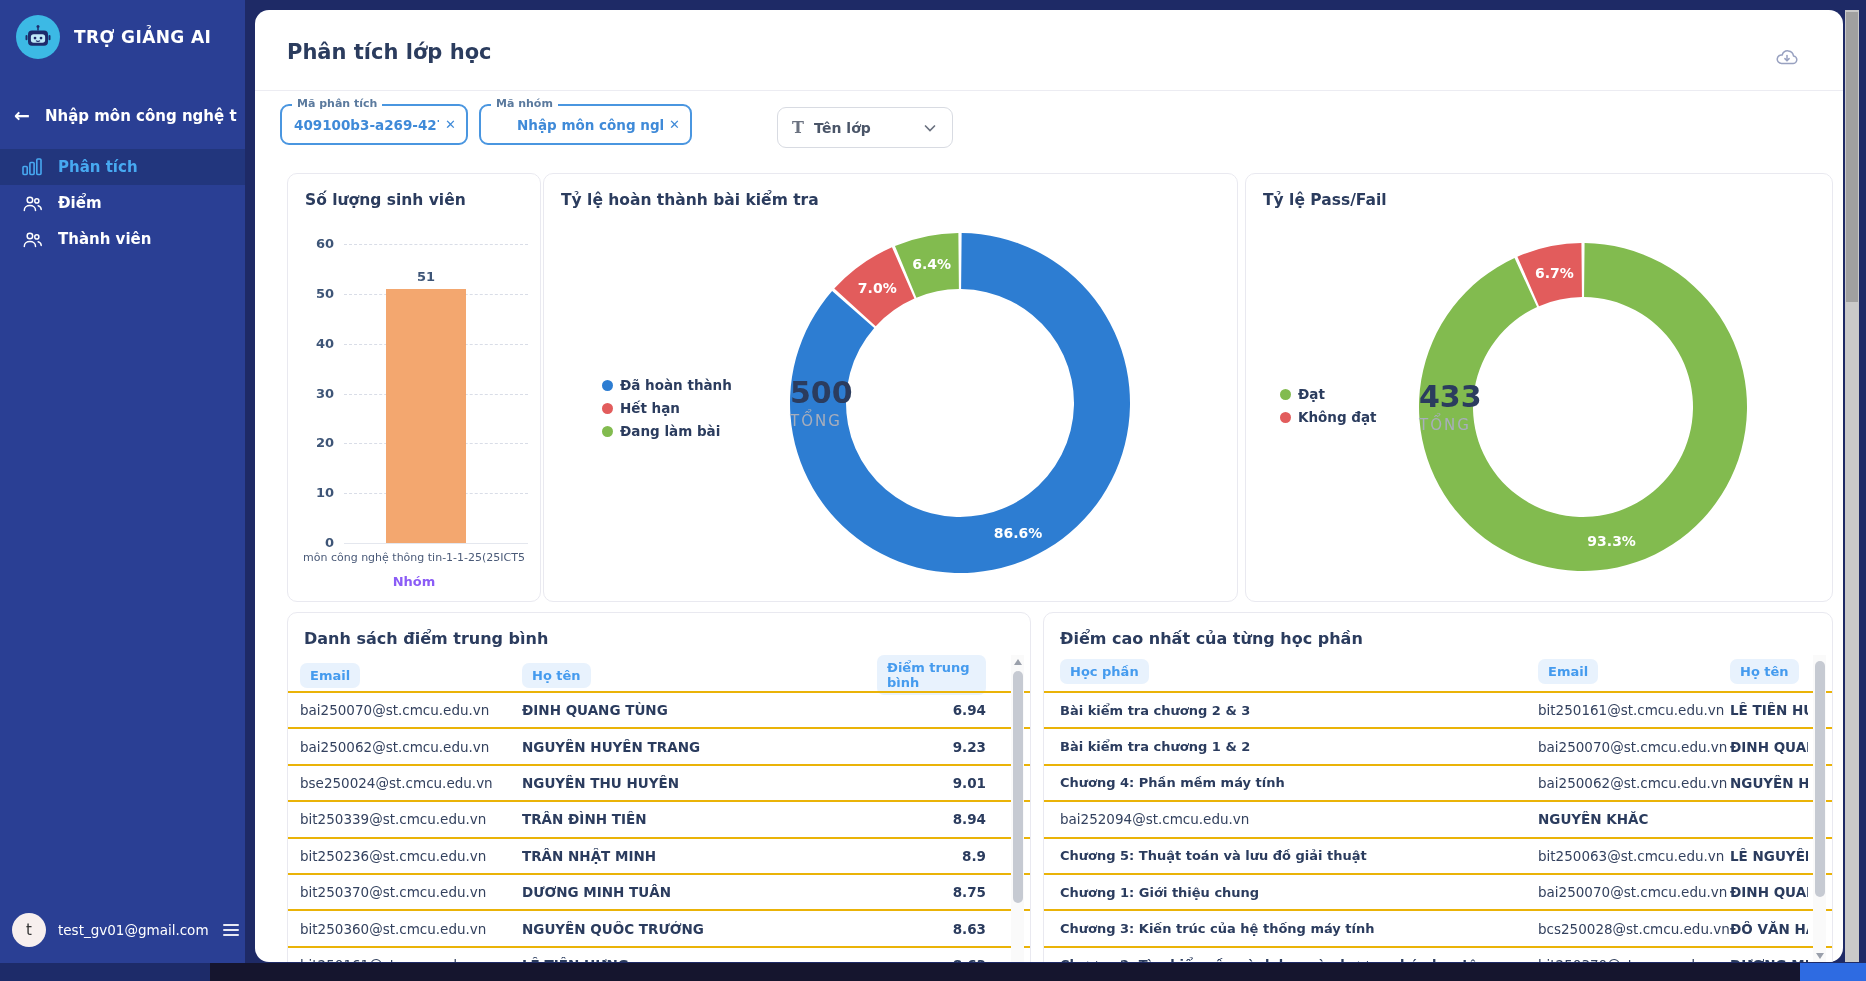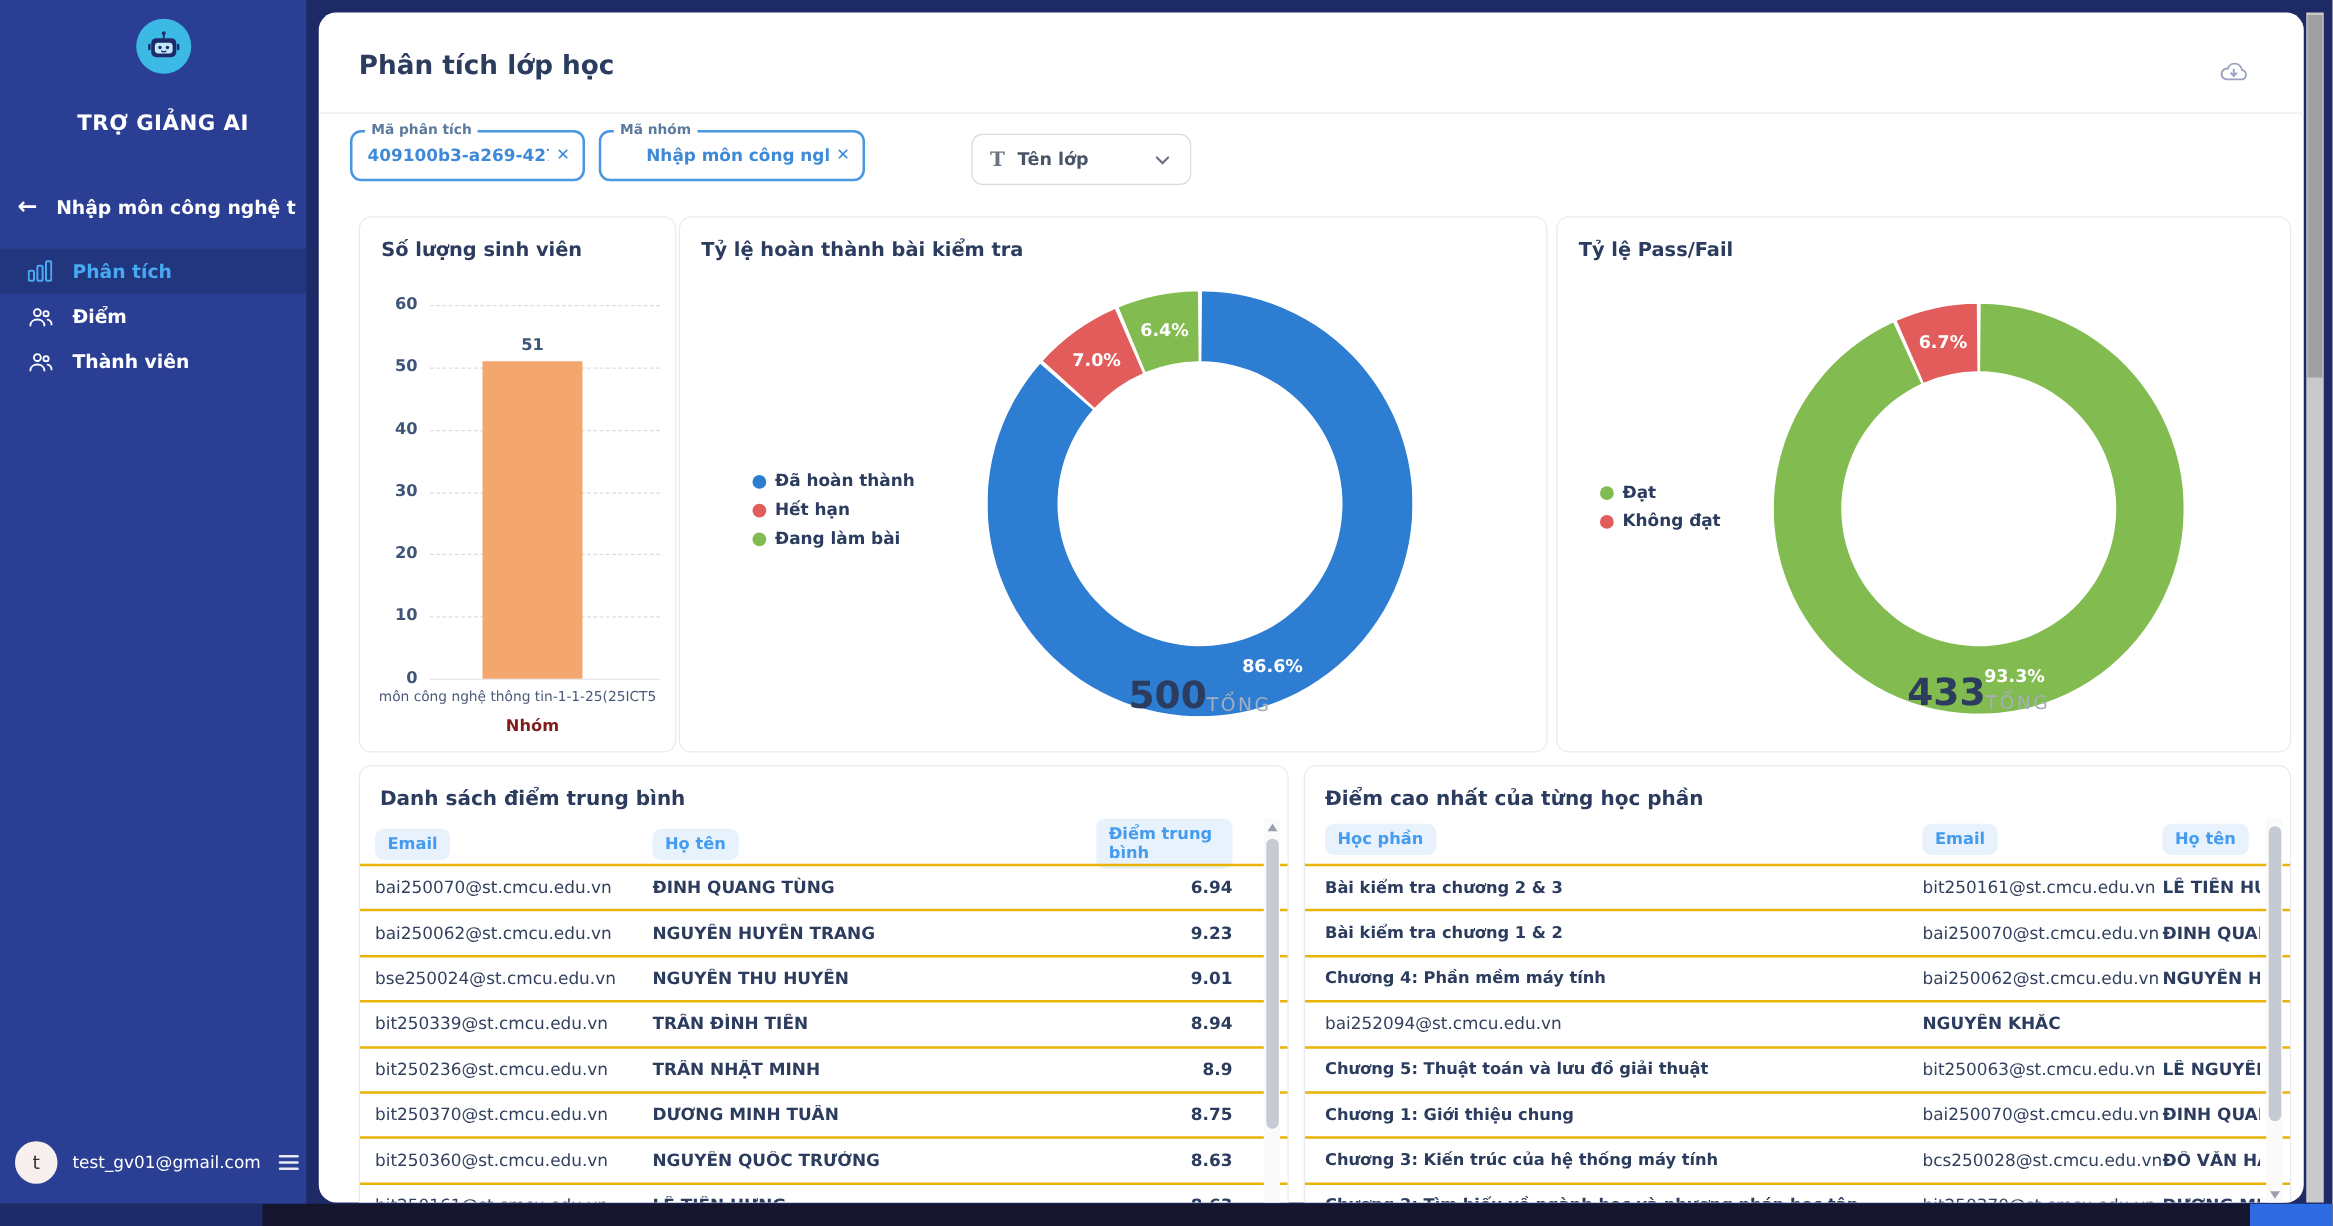--- a/index.html
+++ b/index.html
@@ -2,21 +2,21 @@
 <html><head>
 <meta charset="utf-8">
 <style>
   *{margin:0;padding:0;box-sizing:border-box;}
   html,body{width:1866px;height:981px;overflow:hidden;}
   body{font-family:"DejaVu Sans","Liberation Sans",sans-serif;background:#1e2a66;}
   #app{position:relative;width:1866px;height:981px;}
 
   
   .sidebar{position:absolute;left:0;top:0;width:245px;height:981px;background:#2a3f94;color:#fff;}
-  .logo-row{display:flex;align-items:center;gap:30px;padding:15px 0 0 16px;flex-direction:column;}
+  .logo-row{display:flex;align-items:center;gap:14px;padding:15px 0 0 16px;}
   .logo-circle{width:44px;height:44px;border-radius:50%;background:#3cb9e5;display:flex;align-items:center;justify-content:center;flex:0 0 44px;}
   .app-title{font-size:17px;font-weight:bold;letter-spacing:.4px;white-space:nowrap;}
   .back-row{display:flex;align-items:center;gap:15px;padding:47px 8px 0 14px;font-weight:bold;font-size:15px;cursor:default;}
   .back-arrow{font-size:19px;cursor:pointer;line-height:1;}
   .back-label{white-space:nowrap;overflow:hidden;}
   .nav{margin-top:24px;}
   .nav-item{display:flex;align-items:center;gap:15px;height:36px;padding-left:21px;font-size:15px;font-weight:bold;color:#fff;cursor:pointer;}
   .nav-item.active{background:#22367d;color:#47a9f1;}
   .nav-item .nv-icon{width:22px;height:20px;display:flex;align-items:center;justify-content:center;}
   .user-row{position:absolute;left:0;bottom:34px;width:245px;display:flex;align-items:center;gap:12px;padding-left:12px;}
@@ -48,25 +48,25 @@
   #card-donut2{left:990px;top:163px;width:588px;height:429px;}
 
   
   .bar-wrap{position:absolute;inset:0;}
   .gridline{position:absolute;left:56px;width:184px;border-top:1.5px dashed #d9dde7;}
   .gridline.zero{border-top:1.5px solid #e4e7ee;}
   .tick-label{position:absolute;left:2px;width:44px;text-align:right;font-size:13px;font-weight:600;color:#3e5577;}
   .bar{position:absolute;background:#f3a76f;}
   .bar-value{position:absolute;font-size:13px;font-weight:600;color:#3e5577;text-align:center;}
   .bar-cat{position:absolute;left:0;width:100%;text-align:center;font-size:11px;color:#4a5a78;white-space:nowrap;}
-  .bar-xlabel{position:absolute;left:12px;width:100%;text-align:center;font-size:13px;font-weight:600;color:#7f1d1d;}
+  .bar-xlabel{position:absolute;left:0;width:100%;text-align:center;font-size:13px;font-weight:600;color:#8b5cf6;}
 
   
   .donut-wrap{position:absolute;}
-  .donut-center{position:absolute;inset:0;display:flex;flex-direction:row;align-items:flex-end;justify-content:center;pointer-events:none;}
+  .donut-center{position:absolute;inset:0;display:flex;flex-direction:column;align-items:flex-start;justify-content:center;pointer-events:none;}
   .center-num{font-size:30px;font-weight:bold;color:#2b3c5e;line-height:1.1;}
   .center-sub{font-size:15px;color:#a8aebc;letter-spacing:2px;margin-top:3px;}
   .legend{position:absolute;display:flex;flex-direction:column;gap:7px;}
   .legend-item{display:flex;align-items:center;gap:7px;font-size:13.5px;font-weight:600;color:#2b3c5e;white-space:nowrap;cursor:pointer;}
   .legend-dot{width:11px;height:11px;border-radius:50%;flex:0 0 11px;}
   .pct-label{font-size:14px;font-weight:bold;fill:#fff;}
 
   
   #table-avg{left:32px;top:602px;width:744px;height:368px;}
   #table-top{left:788px;top:602px;width:790px;height:368px;}

